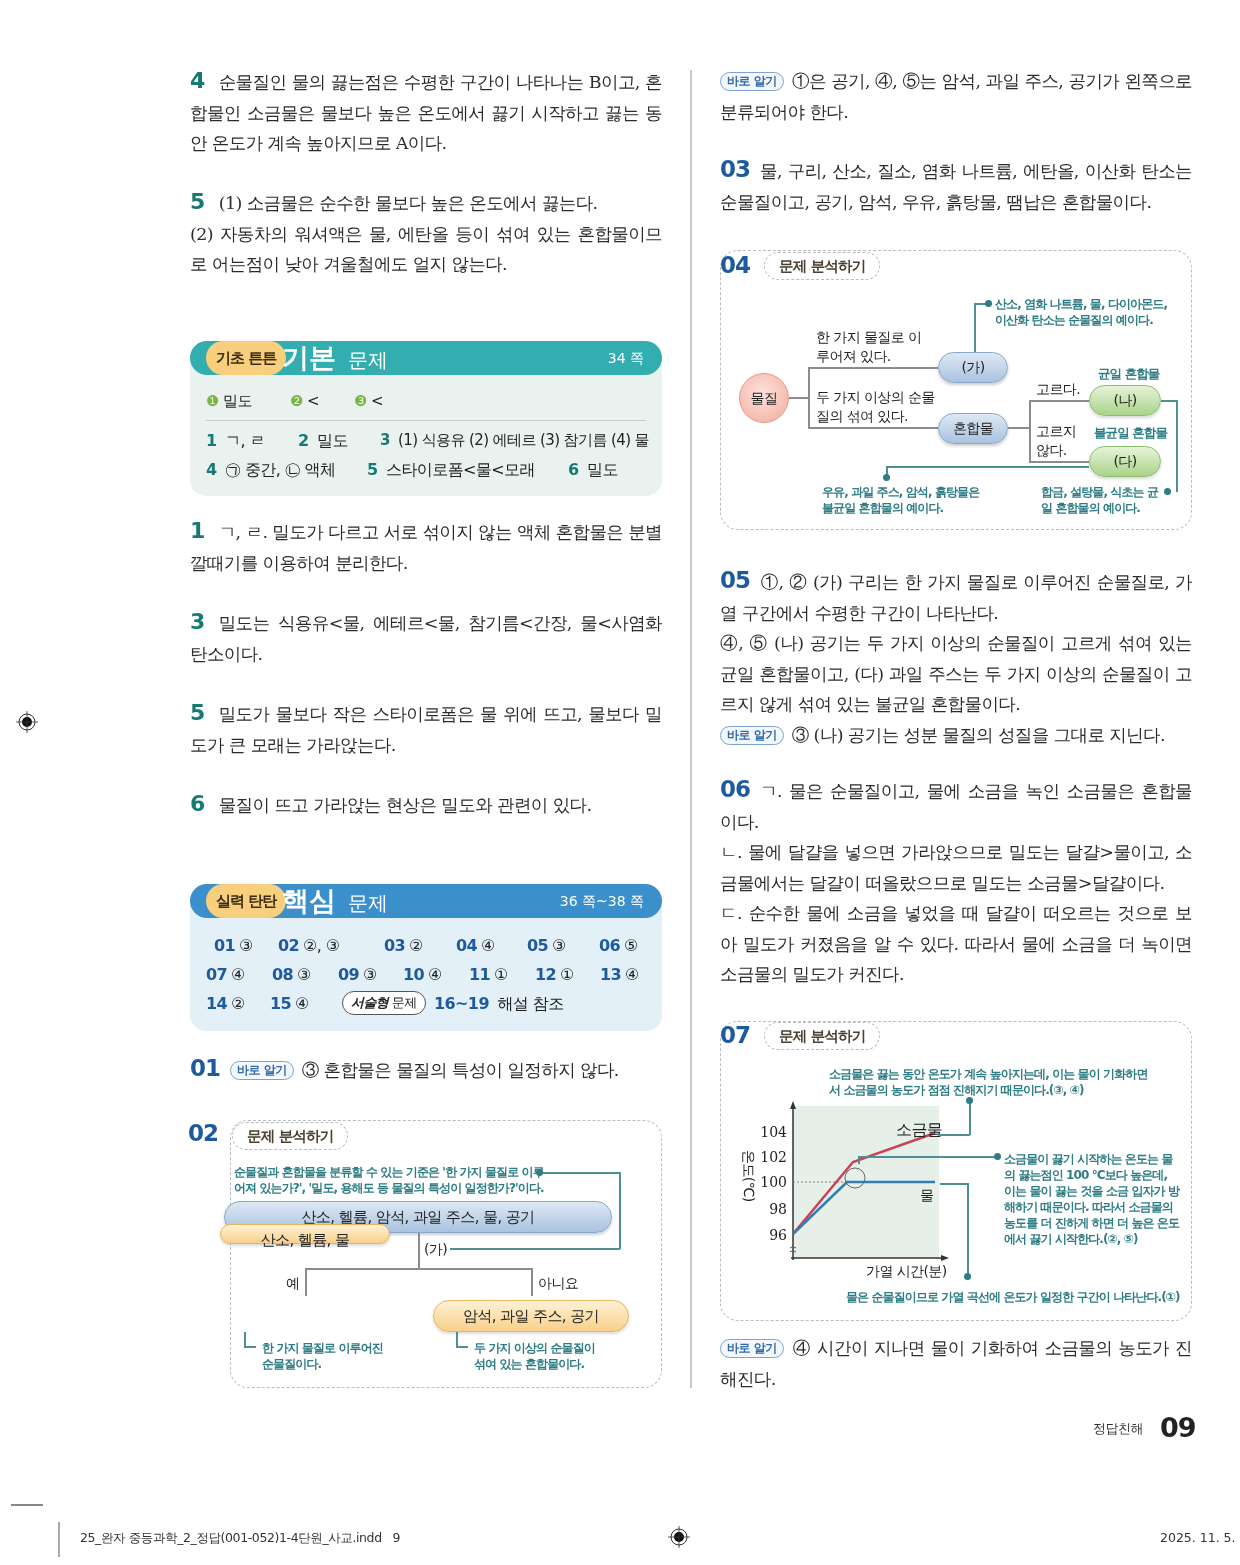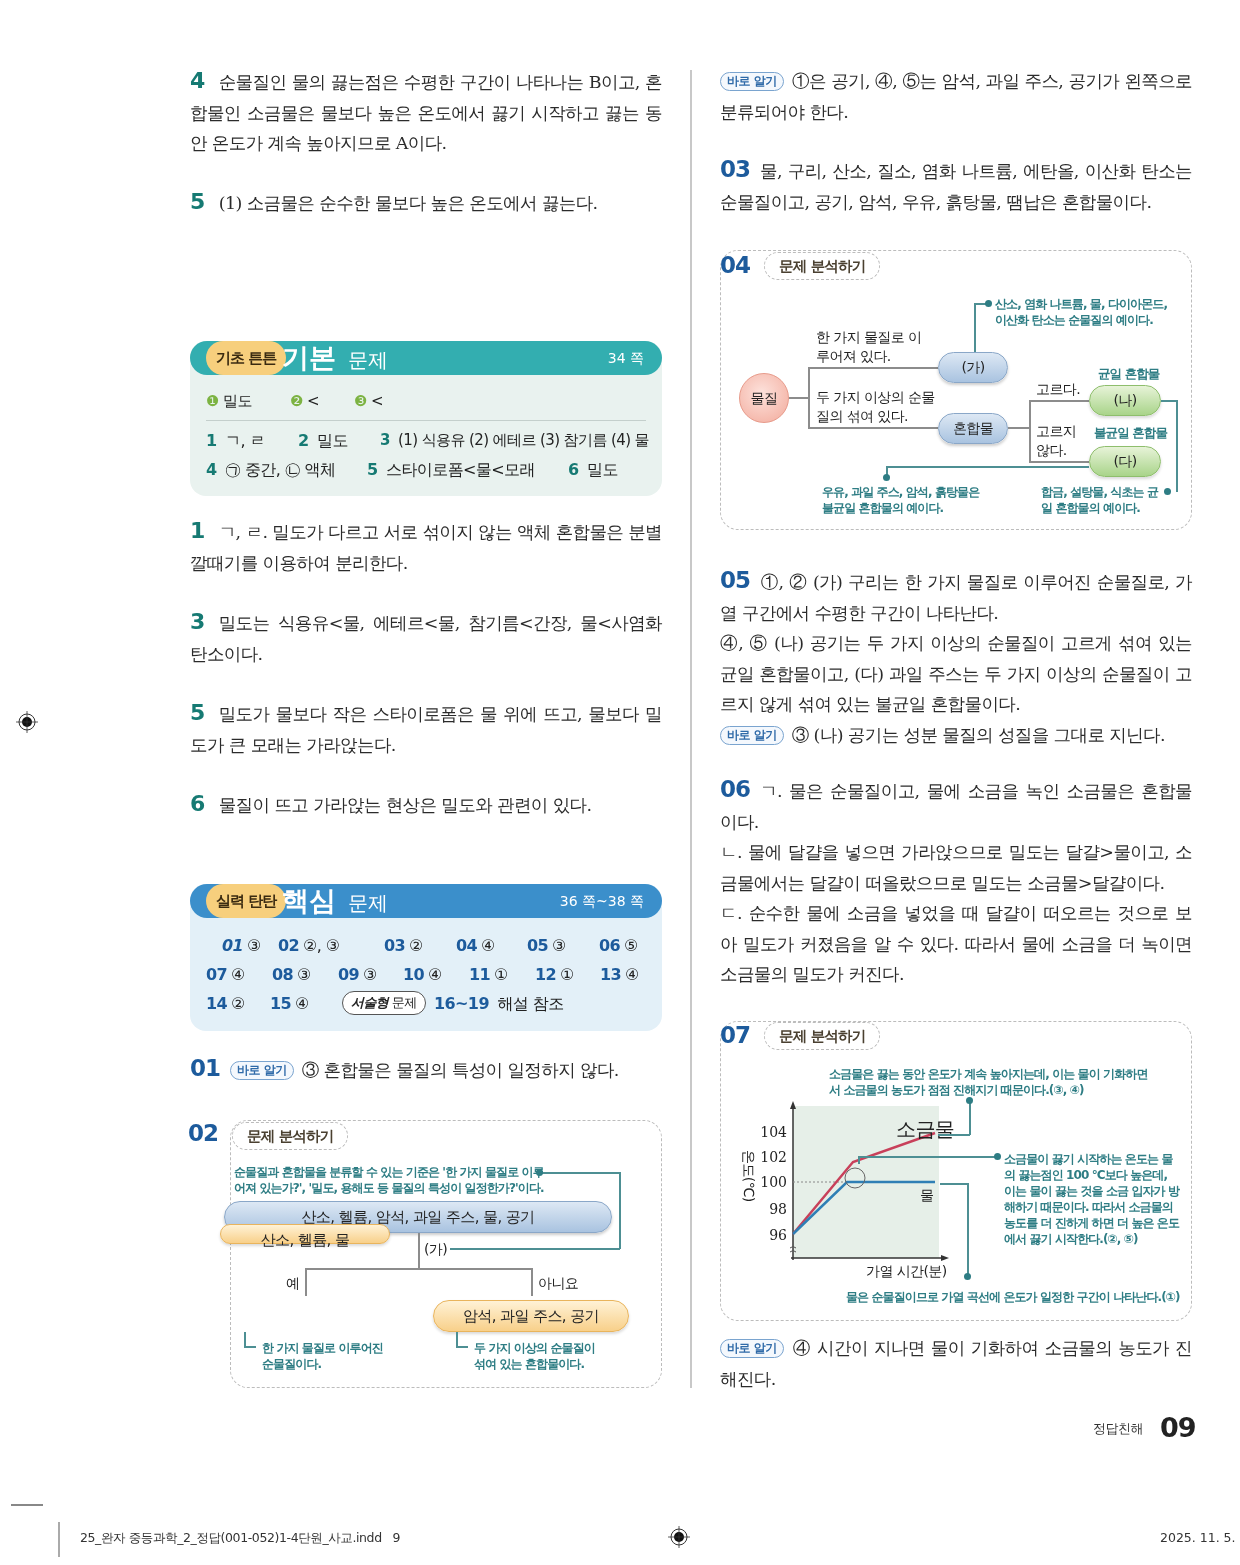--- a/index.html
+++ b/index.html
@@ -51,20 +51,21 @@
 </style>
 </head>
 <body>
 
 <div class="para" style="left:190px; top:66px; width:472px;">
   <span class="qnum-green">4</span><span>순물질인 물의 끓는점은 수평한 구간이 나타나는 B이고, 혼합물인 소금물은 물보다 높은 온도에서 끓기 시작하고 끓는 동안 온도가 계속 높아지므로 A이다.</span>
 </div>
 
 <div class="para" style="left:190px; top:187px; width:472px;">
   <span class="qnum-green">5</span><span>(1) 소금물은 순수한 물보다 높은 온도에서 끓는다.</span><br>
+  <span>(2) 자동차의 워셔액은 물, 에탄올 등이 섞여 있는 혼합물이므로 어는점이 낮아 겨울철에도 얼지 않는다.</span>
 </div>
 
 <div class="sumbox" style="top:341px; height:155px; background:#e9f2ef;">
   <div class="sumhead" style="background:#33aeb0;"></div>
   <div class="sumtag">기초 튼튼</div>
   <div class="sumtitle" style="left:92px;"><b>기본</b><span>문제</span></div>
   <div class="sumpage">34 쪽</div>
 
   <div class="sumrow" style="left:16px; top:51px; font-size:15px;">
     <span class="cell" style="left:0;"><span style="color:#7cb342;">❶</span> <span>밀도</span></span>
@@ -97,21 +98,21 @@
   <span class="qnum-green">6</span><span>물질이 뜨고 가라앉는 현상은 밀도와 관련이 있다.</span>
 </div>
 
 <div class="sumbox" style="top:884px; height:147px; background:#e3f0f8;">
   <div class="sumhead" style="background:#3b8fcb;"></div>
   <div class="sumtag">실력 탄탄</div>
   <div class="sumtitle" style="left:92px;"><b>핵심</b><span>문제</span></div>
   <div class="sumpage">36 쪽~38 쪽</div>
 
   <div class="sumrow blue" style="left:16px; top:52px;">
-    <span class="cell" style="left:16px;font-style:italic;"><span class="n">01</span><span>③</span></span>
+    <span class="cell" style="left:8px;"><span class="n">01</span><span>③</span></span>
     <span class="cell" style="left:72px;"><span class="n">02</span><span>②, ③</span></span>
     <span class="cell" style="left:178px;"><span class="n">03</span><span>②</span></span>
     <span class="cell" style="left:250px;"><span class="n">04</span><span>④</span></span>
     <span class="cell" style="left:321px;"><span class="n">05</span><span>③</span></span>
     <span class="cell" style="left:393px;"><span class="n">06</span><span>⑤</span></span>
   </div>
   <div class="sumrow blue" style="left:16px; top:81px;">
     <span class="cell" style="left:0;"><span class="n">07</span><span>④</span></span>
     <span class="cell" style="left:66px;"><span class="n">08</span><span>③</span></span>
     <span class="cell" style="left:132px;"><span class="n">09</span><span>③</span></span>
@@ -237,21 +238,21 @@
     <text x="52" y="37" font-size="14" text-anchor="end" font-family="DejaVu Serif, serif" fill="#222">104</text>
     <text x="52" y="62" font-size="14" text-anchor="end" font-family="DejaVu Serif, serif" fill="#222">102</text>
     <text x="52" y="87" font-size="14" text-anchor="end" font-family="DejaVu Serif, serif" fill="#222">100</text>
     <text x="52" y="114" font-size="14" text-anchor="end" font-family="DejaVu Serif, serif" fill="#222">98</text>
     <text x="52" y="140" font-size="14" text-anchor="end" font-family="DejaVu Serif, serif" fill="#222">96</text>
     <path d="M55,148 q3,-3 6,0 M55,152 q3,-3 6,0" stroke="#555" fill="none" stroke-width="1"></path>
   </svg>
 </div>
 <div class="dtext" style="left:700px; top:1150px; transform:rotate(90deg); transform-origin:left top; left:758px; font-size:14px; width:80px;">온도(℃)</div>
 <div class="dtext" style="left:866px; top:1262px; font-size:14px;">가열 시간(분)</div>
-<div class="dtext" style="left:896px; top:1120px; font-size:20px;">소금물</div>
+<div class="dtext" style="left:896px; top:1120px; font-size:16px;">소금물</div>
 <div class="dtext" style="left:920px; top:1186px; font-size:14px;">물</div>
 
 <div class="tline-h" style="left:938px; top:1134px; width:32px;"></div>
 <div class="tline-v" style="left:969px; top:1100px; height:35px;"></div>
 <div class="dot" style="left:966px; top:1097px;"></div>
 <div class="tline-v" style="left:858px; top:1156px; height:8px;"></div>
 <div class="tline-h" style="left:858px; top:1156px; width:140px;"></div>
 <div class="dot" style="left:994px; top:1153px;"></div>
 <div class="note" style="left:1004px; top:1151px; width:176px;">소금물이 끓기 시작하는 온도는 물의 끓는점인 100 °C보다 높은데, 이는 물이 끓는 것을 소금 입자가 방해하기 때문이다. 따라서 소금물의 농도를 더 진하게 하면 더 높은 온도에서 끓기 시작한다.(②, ⑤)</div>
 <div class="tline-h" style="left:940px; top:1183px; width:28px;"></div>

